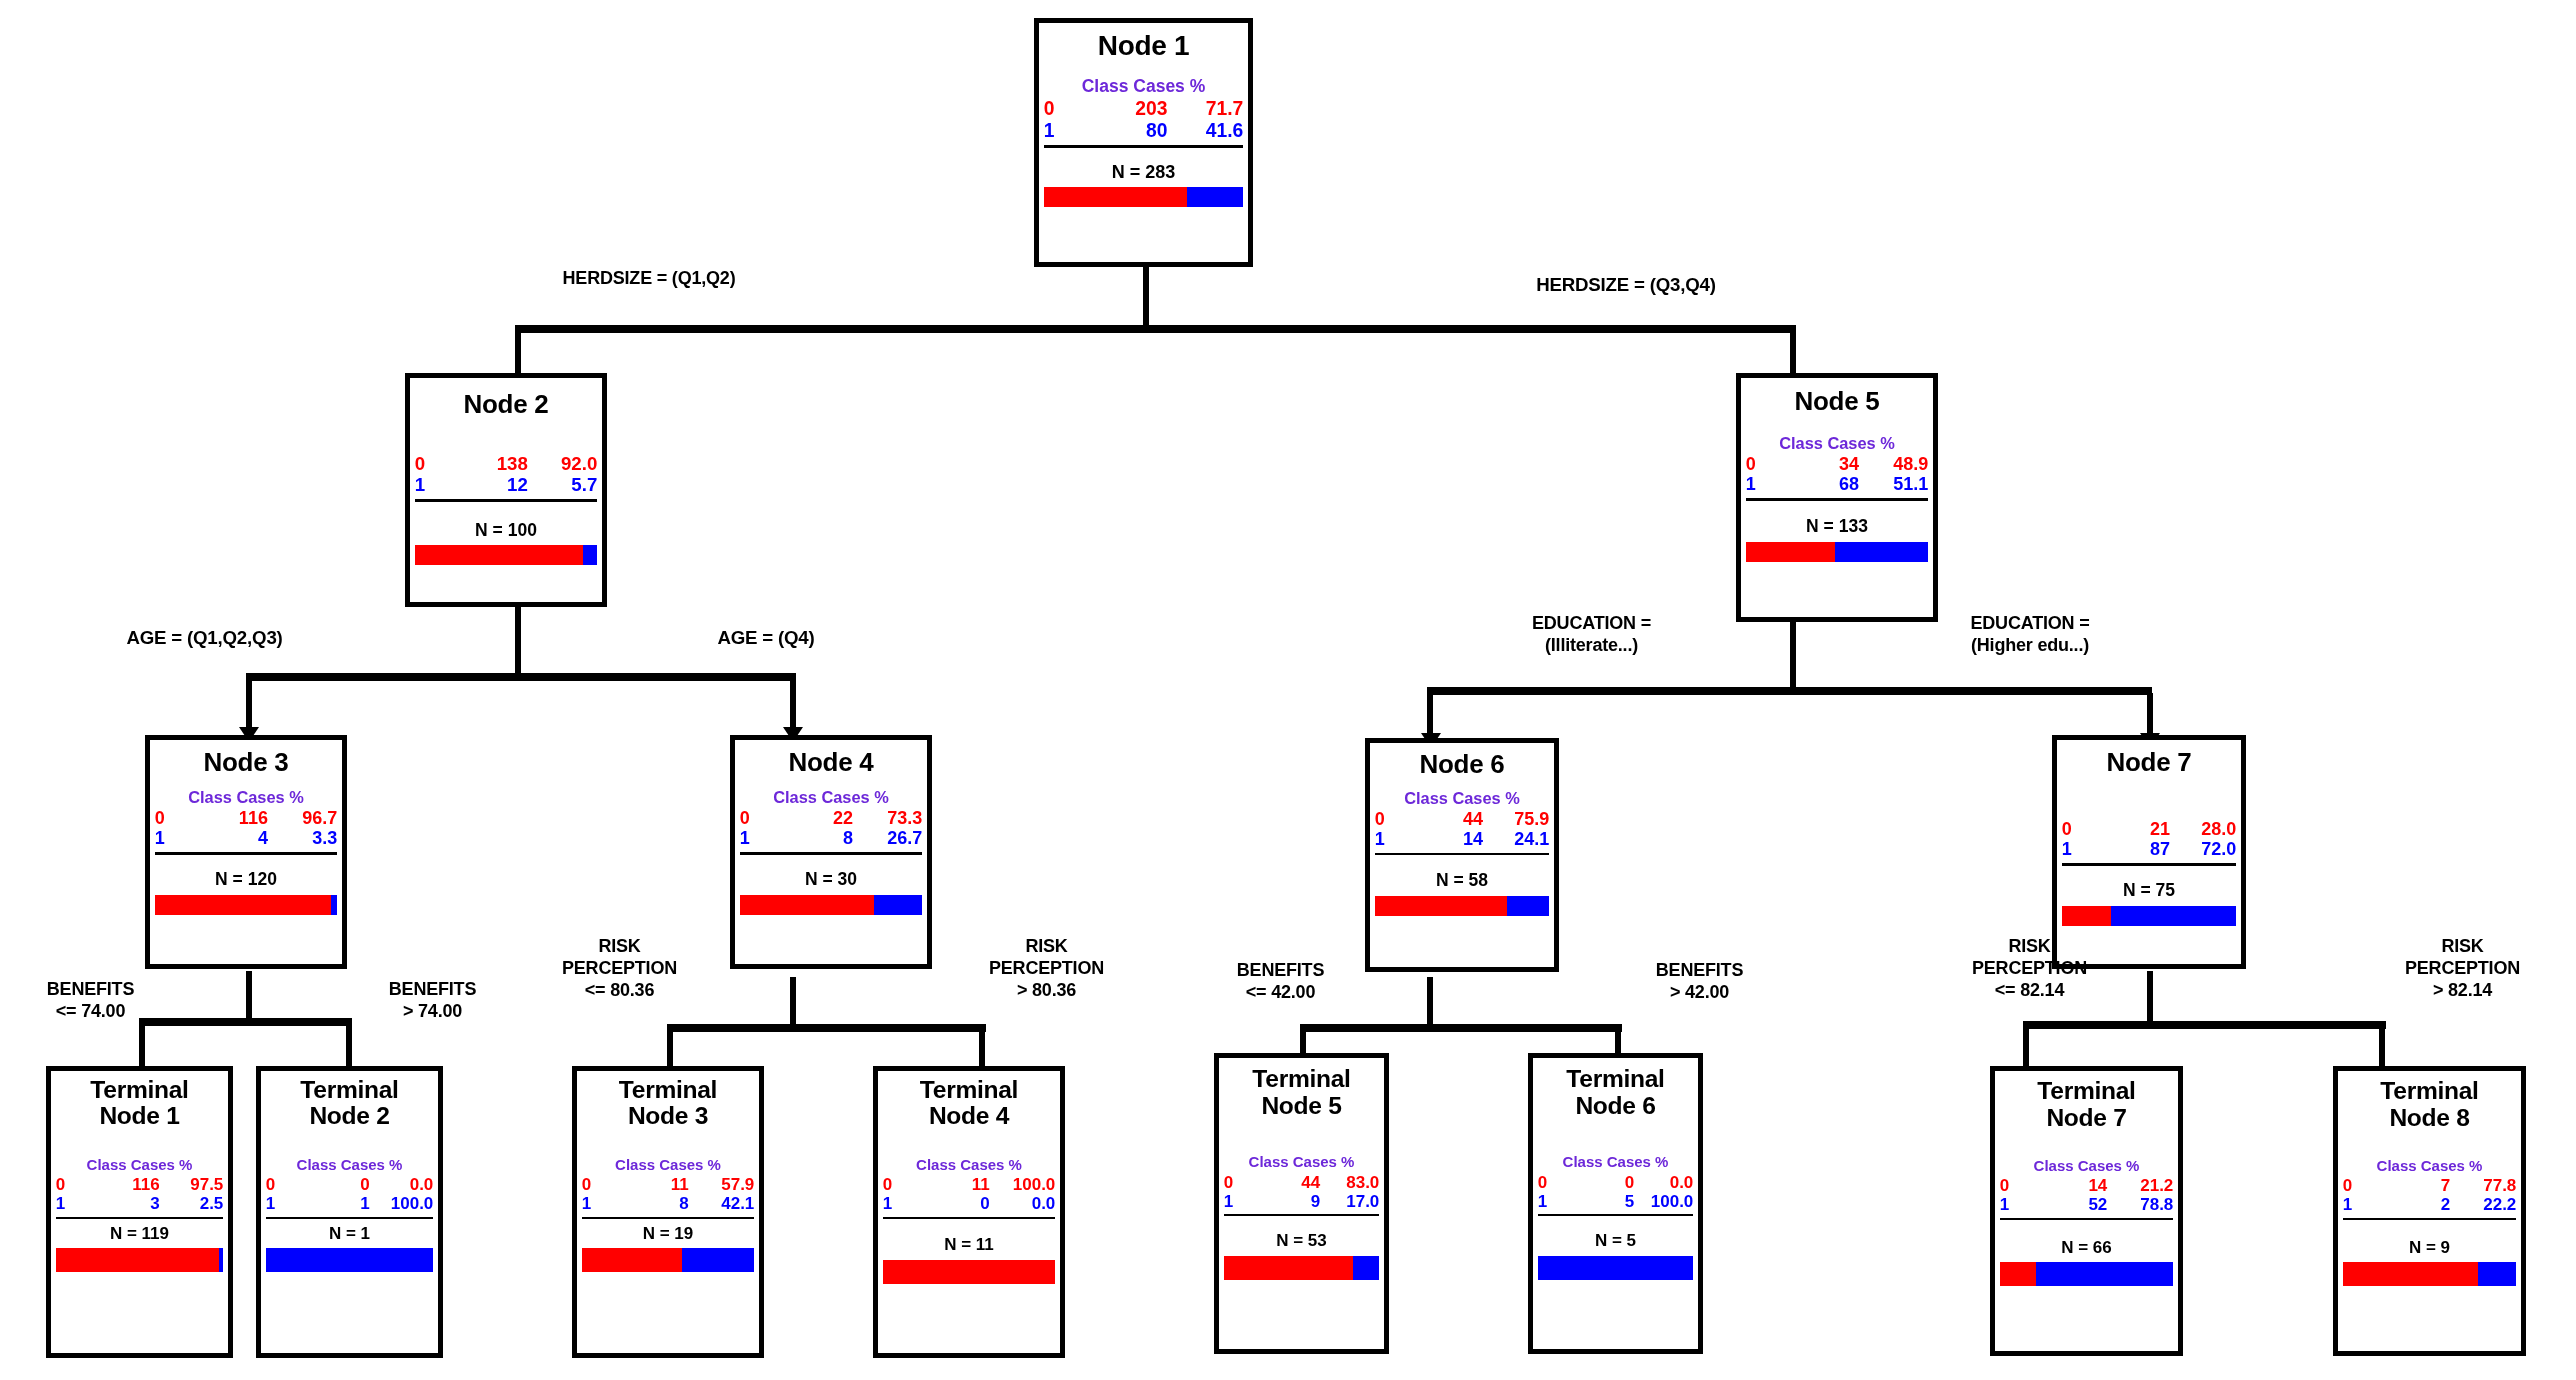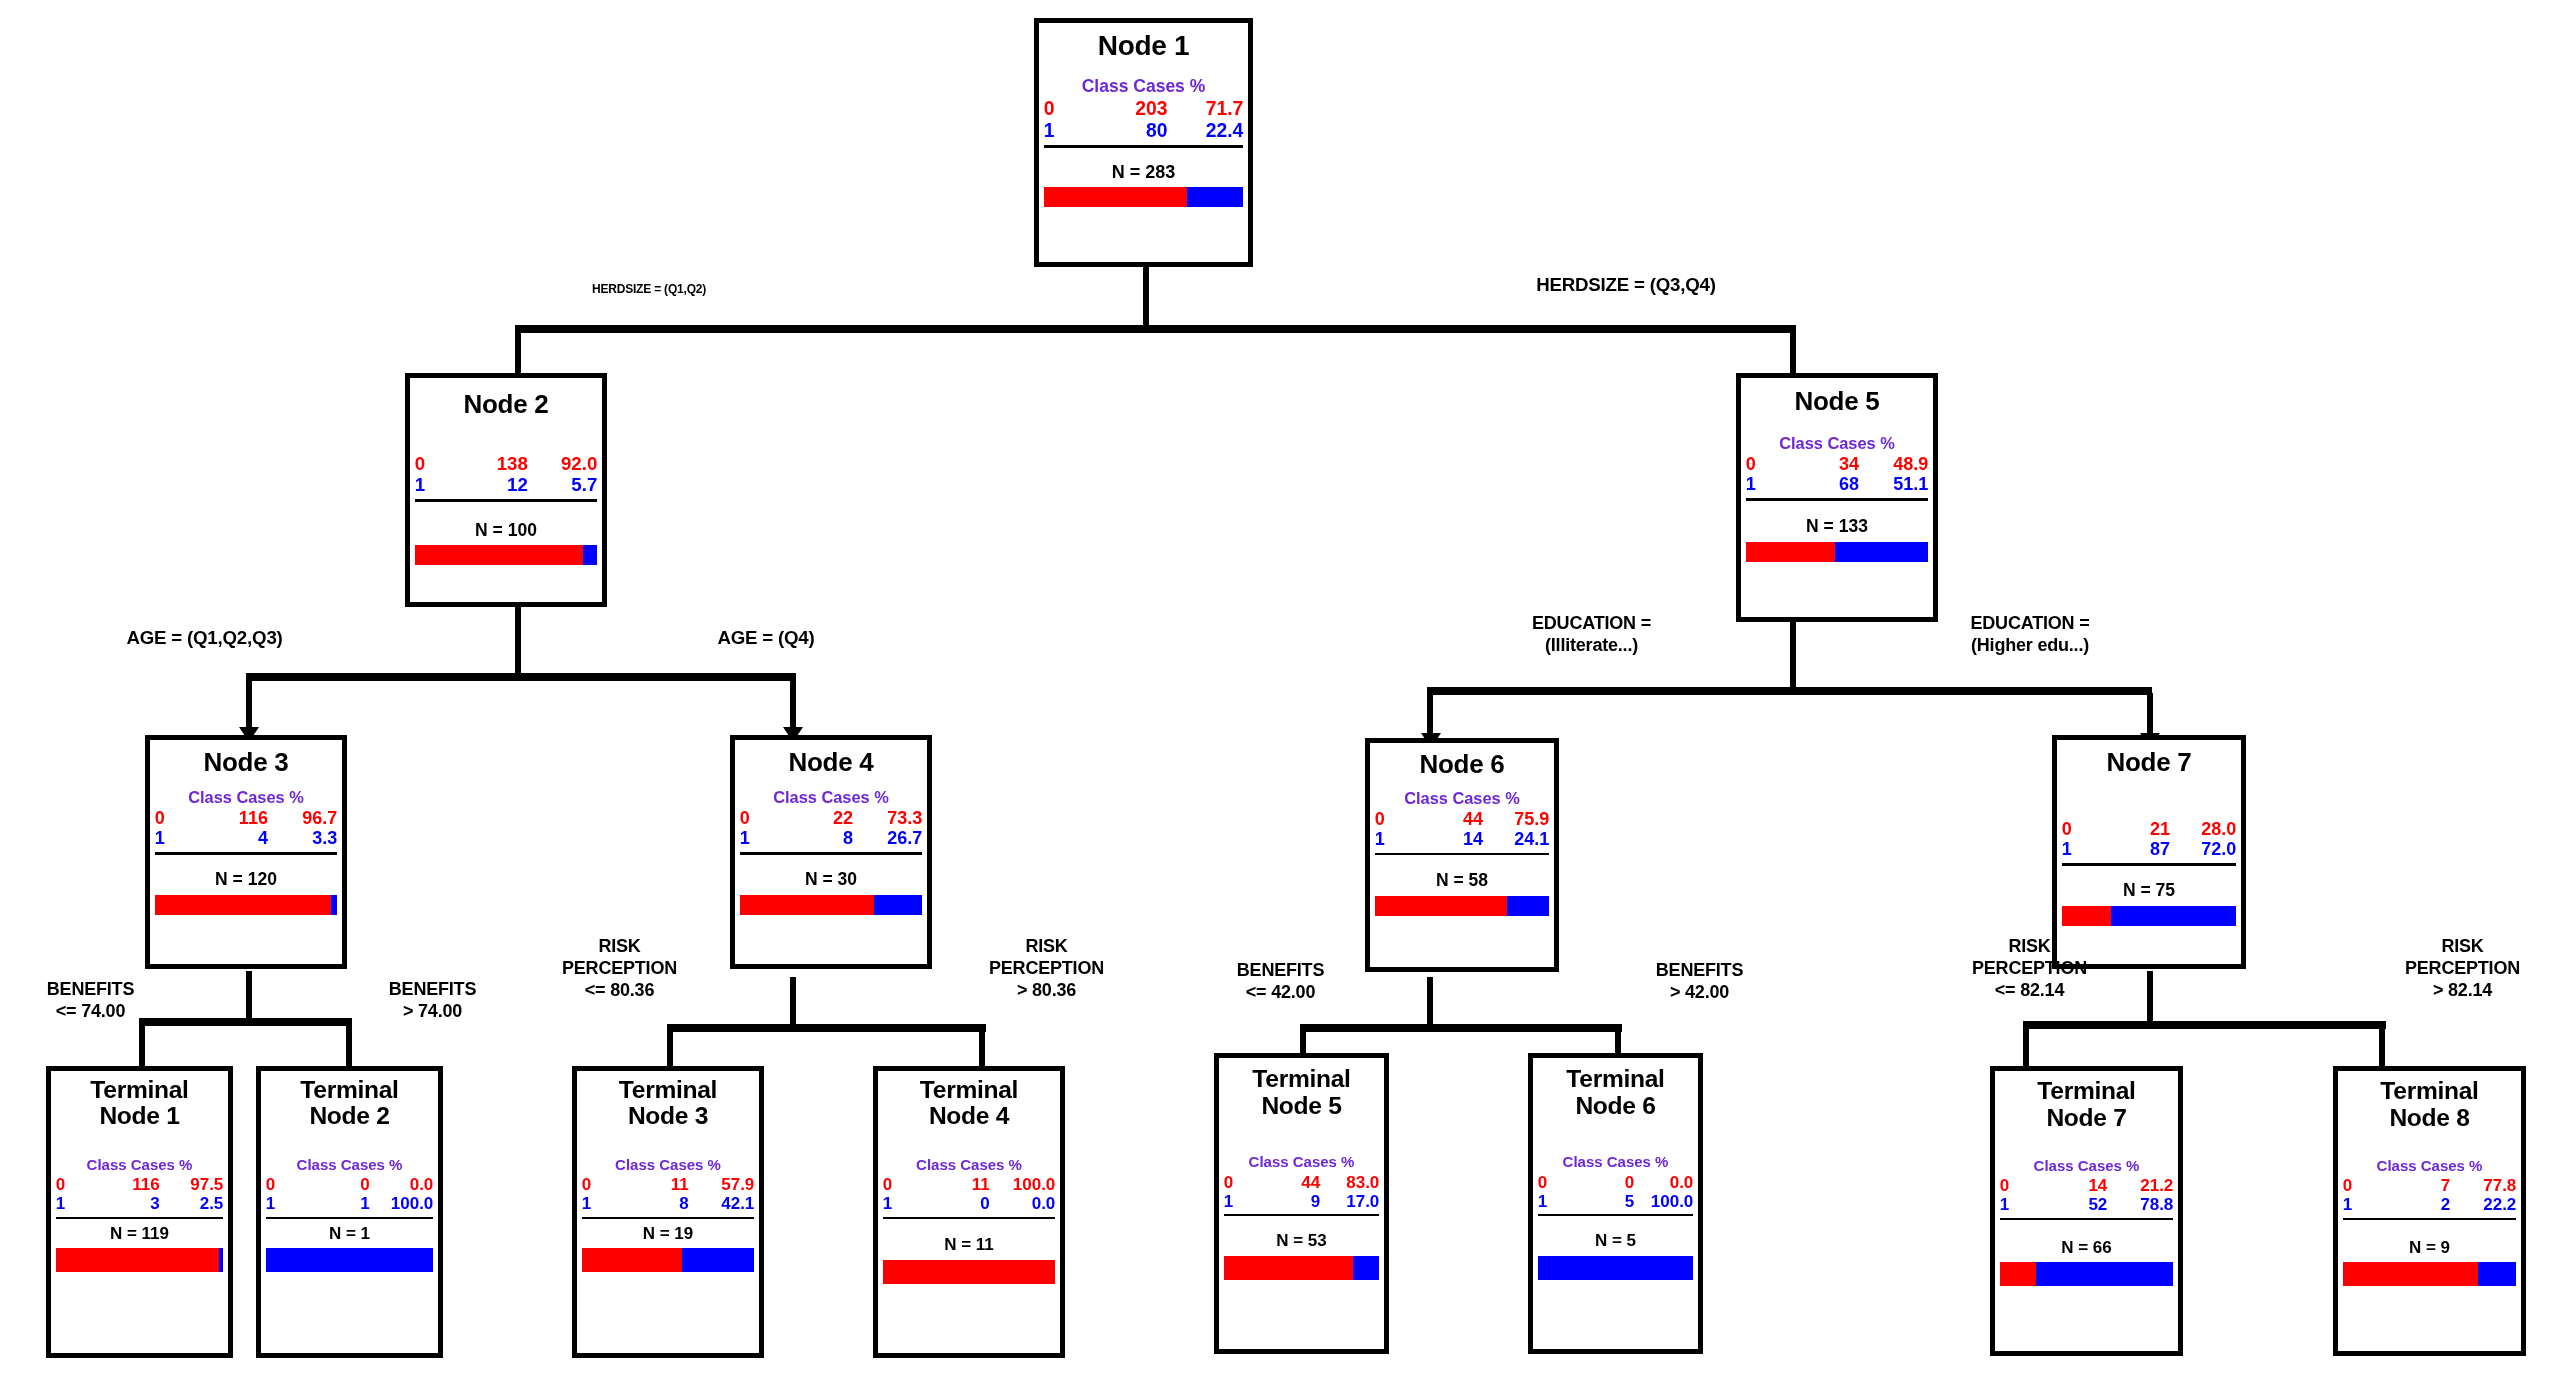--- a/index.html
+++ b/index.html
@@ -88,21 +88,21 @@
       <table class="ctable" style="font-size:19.3px;margin-top:1.2px;">
         <tbody>
             <tr class="r0">
               <td class="cls">0</td>
               <td class="cases">203</td>
               <td class="pct">71.7</td>
             </tr>
         <tr class="r1">
               <td class="cls">1</td>
               <td class="cases">80</td>
-              <td class="pct">22.4</td>
+              <td class="pct">41.6</td>
             </tr>
       </tbody>
         </table>
       <div class="rule" style="margin-top:3.5px;"></div>
       <div class="nline" style="font-size:18px;margin-top:14px;">N = 283</div>
       <div class="bar" style="margin-top:4.7px;">
         <div class="seg0" style="width:71.7%"></div>
         <div class="seg1" style="width:28.3%"></div>
       </div>
     </div>
@@ -485,21 +485,21 @@
         </table>
       <div class="rule" style="margin-top:3.5px;height:2.3px;"></div>
       <div class="nline" style="font-size:17px;margin-top:17.5px;">N = 9</div>
       <div class="bar" style="margin-top:4.7px;height:23.4px;">
         <div class="seg0" style="width:77.8%"></div>
         <div class="seg1" style="width:22.2%"></div>
       </div>
     </div>
   </div>
 
-  <div class="elabel" style="left: 485px; top: 282px; width: 328px; font-size: 12px; white-space: pre-line;">HERDSIZE  = (Q1,Q2)</div>
+  <div class="elabel" style="left: 485px; top: 268px; width: 328px; font-size: 18px; white-space: pre-line;">HERDSIZE  = (Q1,Q2)</div>
   <div class="elabel" style="left: 1462px; top: 274px; width: 328px; font-size: 18.7px; white-space: pre-line;">HERDSIZE = (Q3,Q4)</div>
 
   <div class="elabel" style="left: 67px; top: 627px; width: 275px; font-size: 18.7px; white-space: pre-line;">AGE = (Q1,Q2,Q3)</div>
   <div class="elabel" style="left: 643px; top: 627px; width: 246px; font-size: 18.7px; white-space: pre-line;">AGE = (Q4)</div>
 
   <div class="elabel" style="left: 1451px; top: 613px; width: 281px; font-size: 18px; white-space: pre-line;">EDUCATION =
 (Illiterate...)</div>
   <div class="elabel" style="left: 1878px; top: 613px; width: 304px; font-size: 18px; white-space: pre-line;">EDUCATION =
 (Higher edu...)</div>
 

